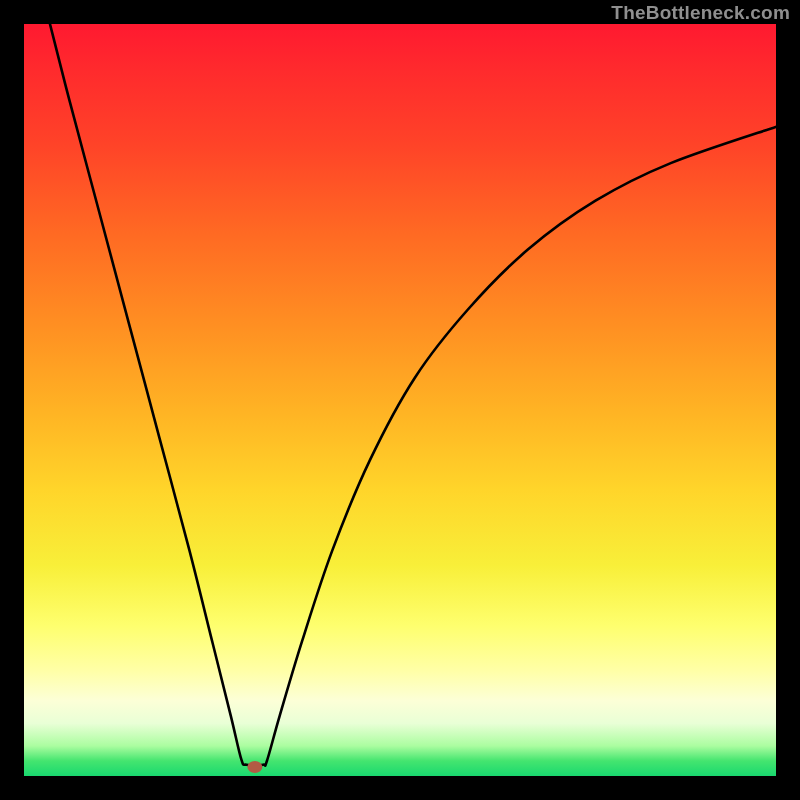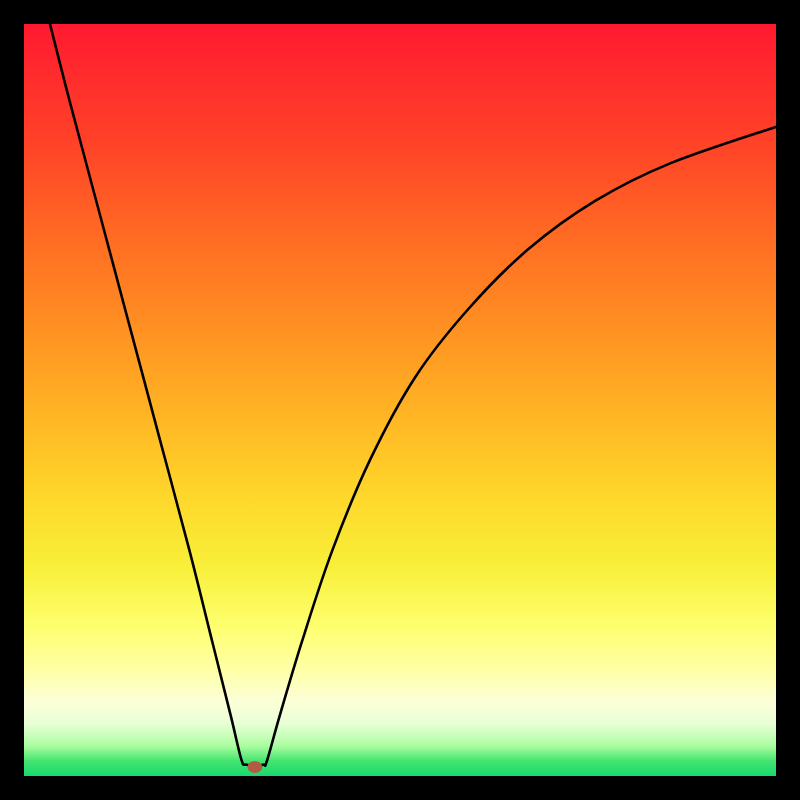--- a/index.html
+++ b/index.html
@@ -72,13 +72,14 @@
     <div class="gradient"></div>
     <svg class="curve" viewBox="0 0 752 752" preserveAspectRatio="none">
       <g id="curve-group">
           <path d="M 24.064 -7.519999999999982 C 27.573333333333334 6.266666666666671, 36.59733333333333 42.613333333333266, 45.12 75.19999999999993 C 53.64266666666666 107.7866666666666, 65.17333333333333 150.39999999999998, 75.2 188 C 85.22666666666667 225.60000000000002, 95.25333333333336 263.20000000000005, 105.28000000000002 300.8 C 115.30666666666667 338.4, 125.33333333333331 376, 135.35999999999999 413.59999999999997 C 145.38666666666666 451.19999999999993, 156.66666666666666 492.55999999999995, 165.44 526.4 C 174.21333333333334 560.24, 181.10666666666665 589.0666666666666, 188 616.64 C 194.89333333333335 644.2133333333334, 201.912 672.0373333333333, 206.8 691.84 C 211.68800000000002 711.6426666666667, 214.69599999999997 727.3093333333334, 217.32799999999997 735.456 C 219.95999999999998 743.6026666666667, 218.95733333333337 739.8426666666667, 222.59200000000004 740.72 C 226.22666666666672 741.5973333333334, 235.752 741.3466666666667, 239.136 740.72 C 242.51999999999998 740.0933333333334, 240.1386666666666 745.1066666666667, 242.89599999999996 736.96 C 245.6533333333333 728.8133333333334, 249.78933333333333 711.8933333333334, 255.68 691.84 C 261.5706666666667 671.7866666666666, 269.4666666666667 644.2133333333334, 278.24 616.64 C 287.0133333333333 589.0666666666666, 297.03999999999996 556.48, 308.32 526.4 C 319.6 496.32, 332.1333333333333 464.9866666666667, 345.92 436.16 C 359.7066666666667 407.33333333333337, 374.74666666666667 378.50666666666666, 391.04 353.44 C 407.33333333333337 328.37333333333333, 424.87999999999994 307.06666666666666, 443.67999999999995 285.76 C 462.47999999999996 264.4533333333333, 482.53333333333336 243.77333333333334, 503.84000000000003 225.60000000000002 C 525.1466666666668 207.4266666666667, 547.7066666666667 191.13333333333335, 571.52 176.72000000000003 C 595.3333333333333 162.3066666666667, 616.0133333333333 151.65333333333334, 646.72 139.12 C 677.4266666666667 126.58666666666666, 737.5866666666666 107.78666666666665, 755.7599999999999 101.51999999999998" fill="none" stroke="#000" stroke-width="2.6" stroke-linecap="round" stroke-linejoin="round"></path>
         </g>
       <g id="marker-group">
           <ellipse cx="230.864" cy="742.976" rx="7.5" ry="6" fill="#b25b44"></ellipse>
         </g>
     </svg>
   </div>
+  <div class="watermark">TheBottleneck.com</div>
 </div>
 
 </body></html>

